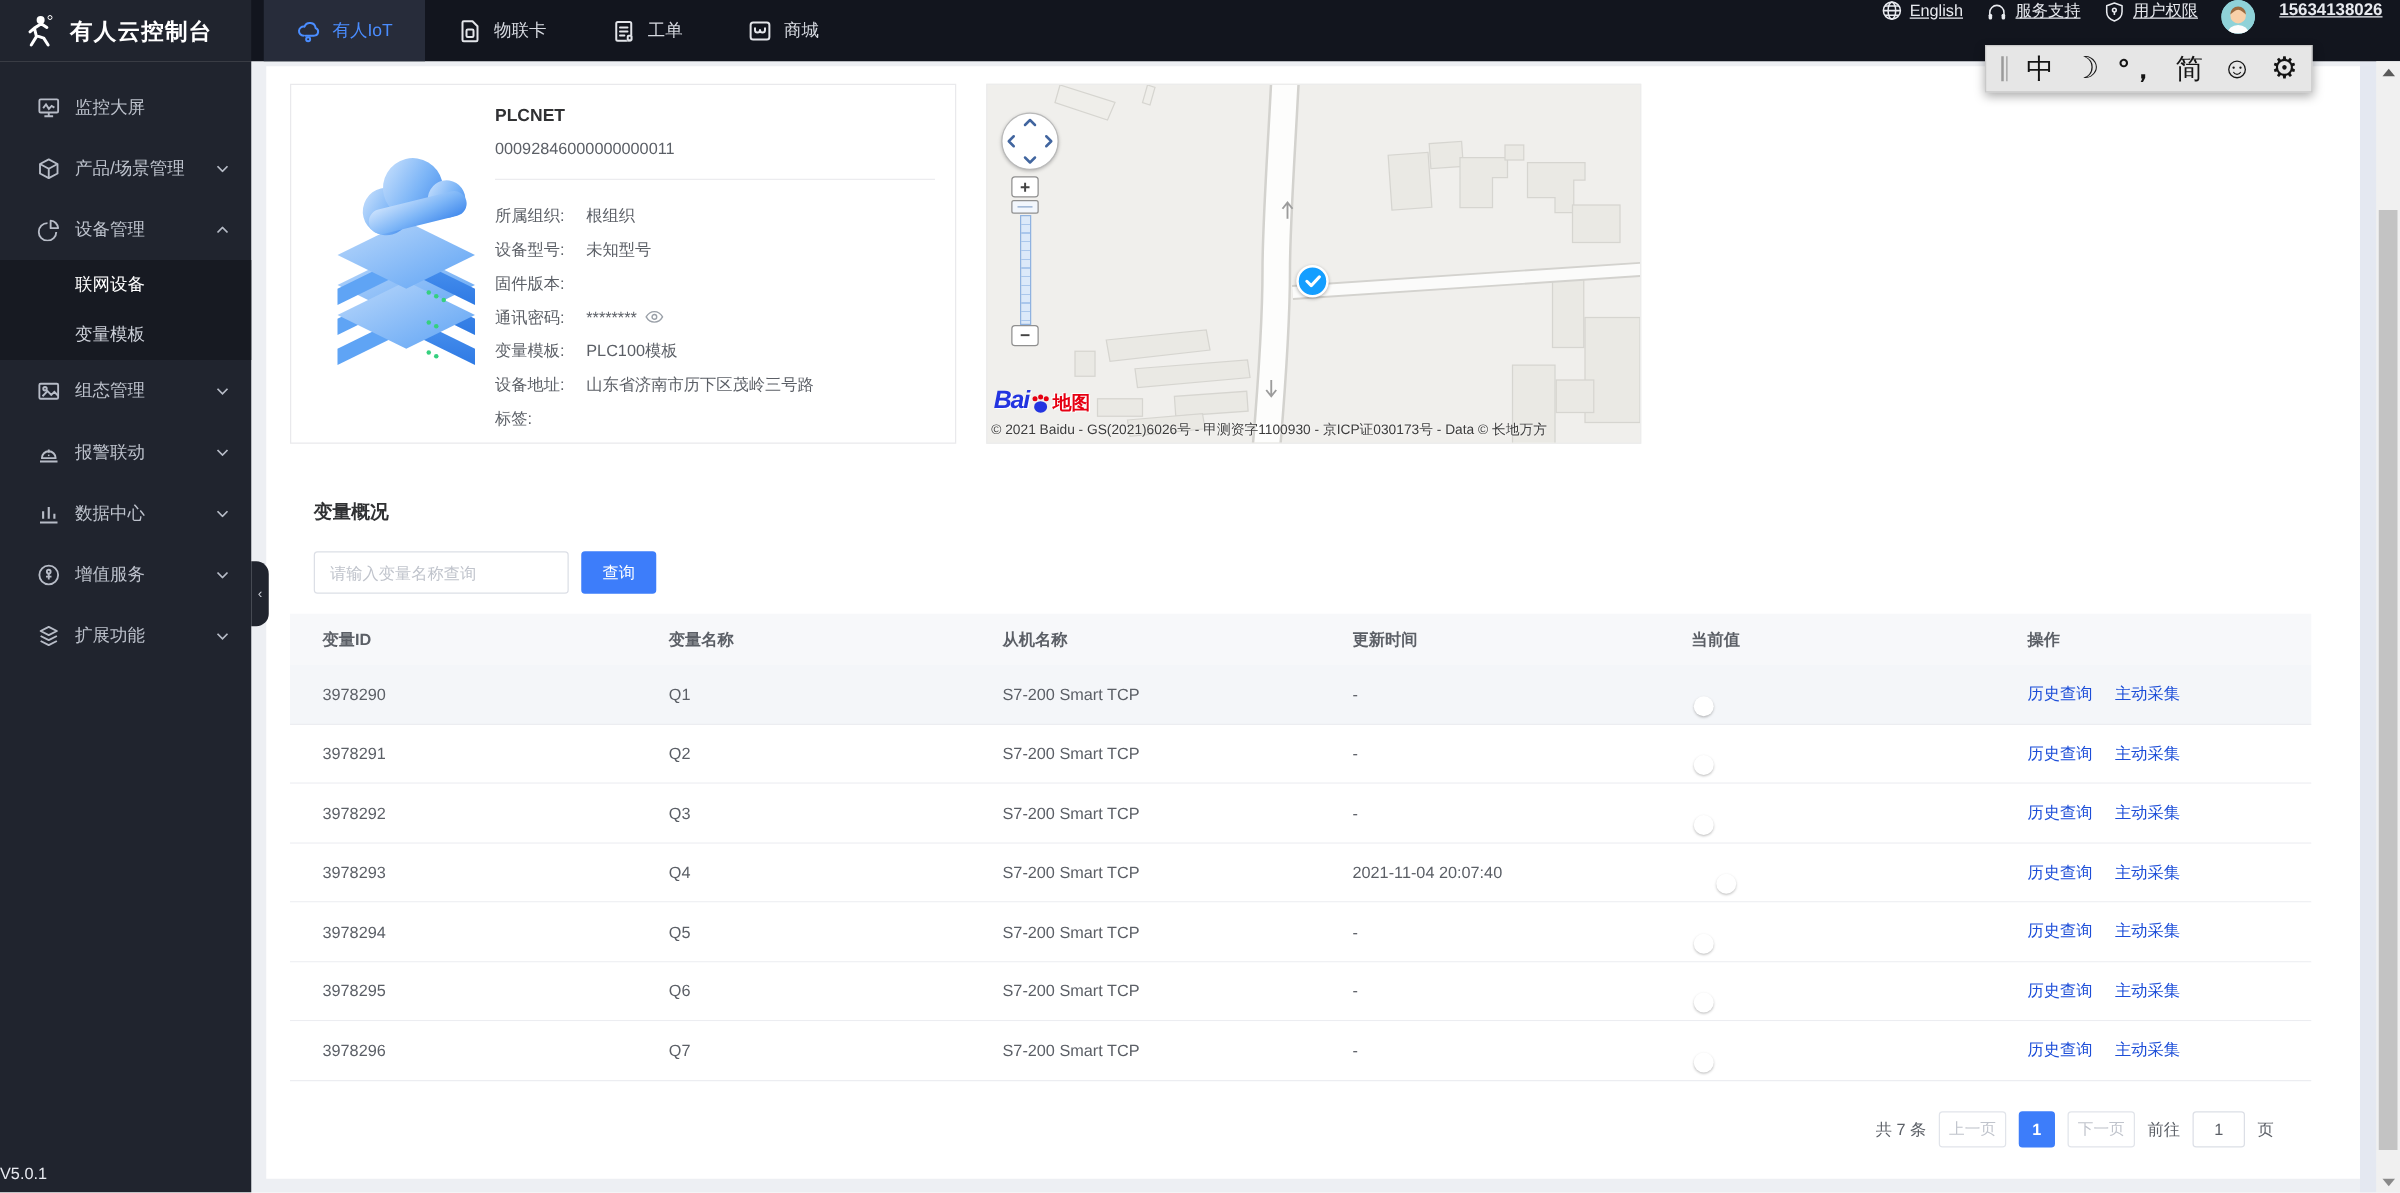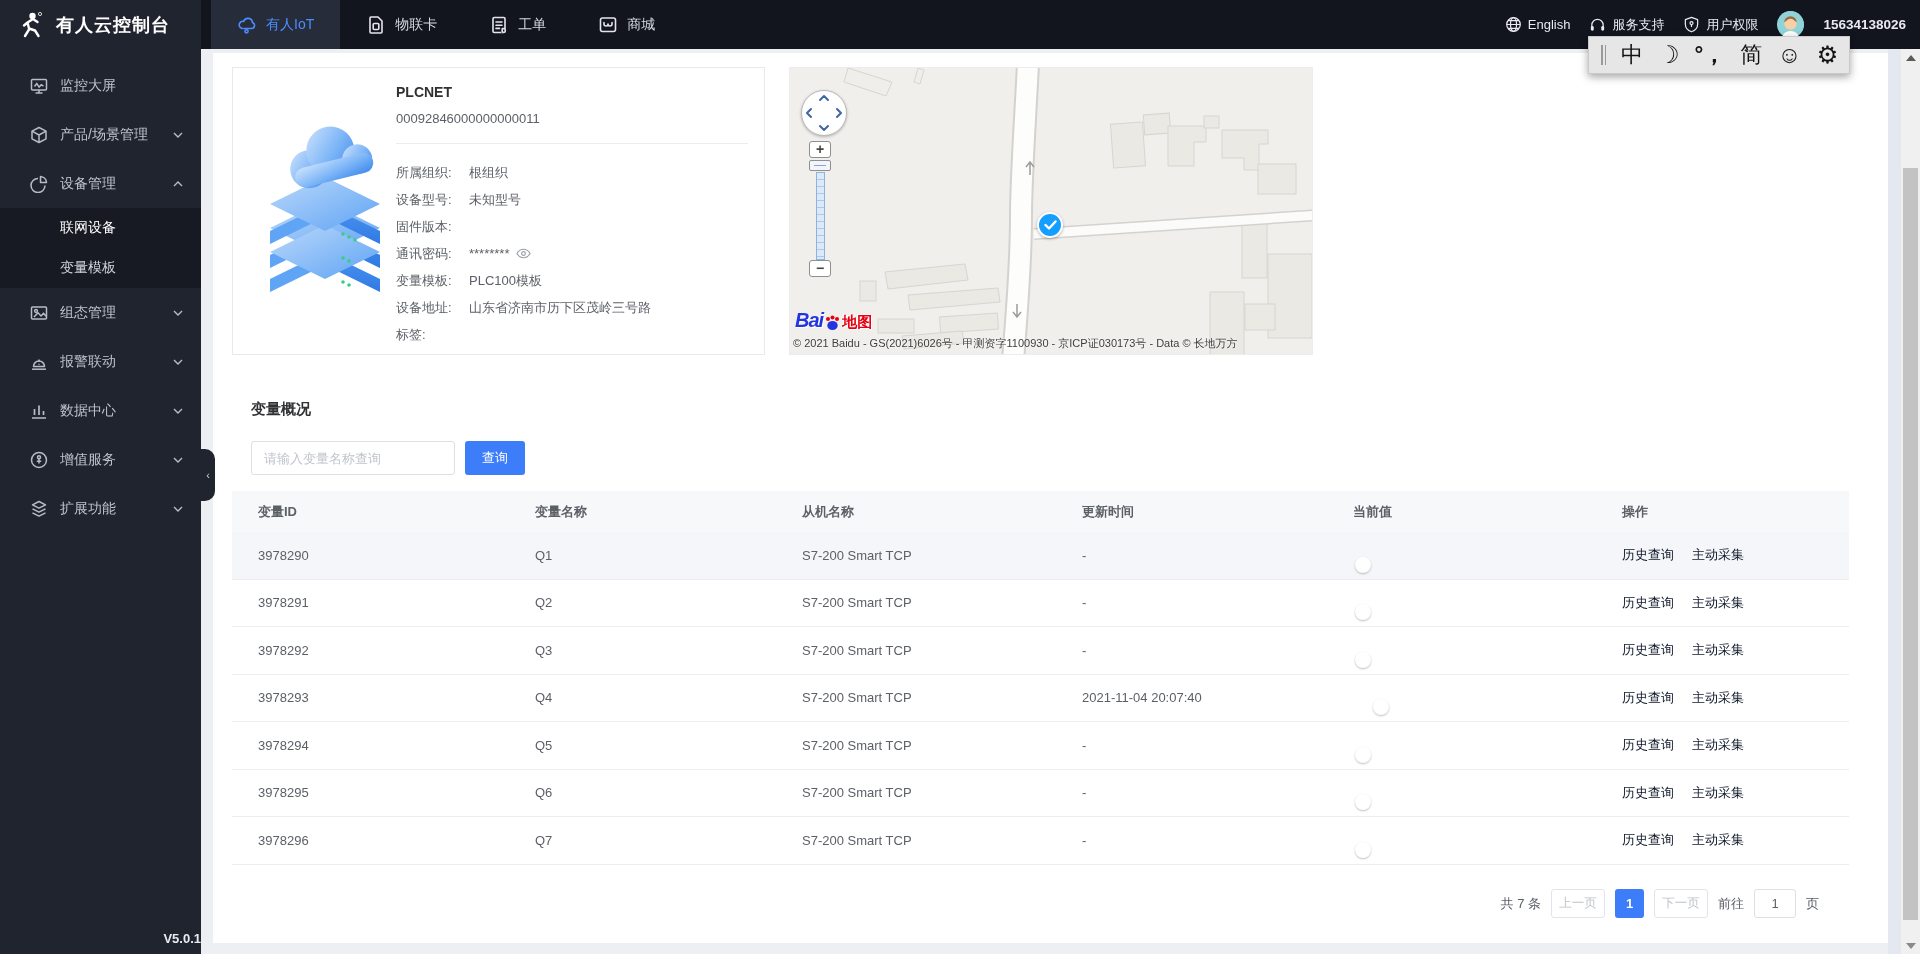--- a/index.html
+++ b/index.html
@@ -9,21 +9,21 @@
 
   
   .navbar { position:absolute; left:0; top:0; width:1920px; height:49px; background:#12151e; display:flex; align-items:stretch; z-index:20; }
   .logo-area { width:201px; background:#20242e; display:flex; align-items:center; padding-left:16px; gap:12px; }
   .logo-title { color:#fff; font-size:18px; font-weight:bold; letter-spacing:1px; }
   .nav-tabs { display:flex; align-items:stretch; margin-left:10px; }
   .nav-tab { display:flex; align-items:center; gap:9px; padding:0 26px; color:#d6d9e0; font-size:14px; cursor:pointer; }
   .nav-tab.active { background:#272c3a; color:#4a8dff; }
   .nav-tab.active svg { stroke:#4a8dff; }
   .nav-tab svg { stroke:#e3e5ea; }
-  .nav-right { margin-left:auto; display:flex; align-items:center; gap:19px; padding-right:14px; color:#e8eaef; font-size:13px; }
+  .nav-right { margin-left:auto; display:flex; align-items:flex-start; gap:19px; padding-right:14px; color:#e8eaef; font-size:13px;text-decoration:underline; }
   .nav-right .nr-item { display:flex; align-items:center; gap:6px; cursor:pointer; }
   .avatar { width:27px; height:27px; border-radius:50%; background:#8fd2d8; overflow:hidden; flex:0 0 auto; }
   .phone { font-weight:bold; font-size:13.5px; }
 
   
   .ime { position:absolute; left:1588px; top:36px; width:262px; height:38px; background:#e6e6e6; border:1px solid #c9c9c9; box-shadow:0 3px 8px rgba(0,0,0,.35); z-index:60; display:flex; align-items:center; gap:15px; padding:0 12px; color:#141414; }
   .ime .grip { display:flex; gap:2px; }
   .ime .grip i { display:block; width:1.5px; height:20px; background:#9a9a9a; }
   .ime .g { font-size:22px; line-height:1; }
   .ime .g.big { font-size:24px; }
@@ -31,21 +31,21 @@
   
   .sidebar { position:absolute; left:0; top:49px; width:201px; height:905px; background:#20242e; z-index:10; }
   .side-item { height:49px; display:flex; align-items:center; padding:0 18px 0 30px; color:#bdc2cc; font-size:14px; cursor:pointer; }
   .side-item:first-child { margin-top:12px; }
   .side-item .s-ic { width:18px; height:18px; margin-right:12px; flex:0 0 auto; }
   .side-item svg { stroke:#b7bcc7; }
   .side-item .chev { margin-left:auto; }
   .submenu { background:#171a22;font-family:Liberation Serif, serif; }
   .sub-item { height:40px; display:flex; align-items:center; padding-left:60px; color:#cfd3db; font-size:14px; cursor:pointer; }
   .sub-item.current { color:#ffffff; }
-  .side-version { position:absolute; left:0; bottom:8px; width:100%; text-align:right; color:#e8eaf0; font-size:13px; font-weight:bold; }
+  .side-version { position:absolute; left:0; bottom:8px; width:100%; text-align:left; color:#e8eaf0; font-size:13px; font-weight:normal; }
   .collapse-handle { position:absolute; left:201px; top:449px; width:14px; height:52px; background:#20242e; border-radius:0 10px 10px 0; z-index:11; display:flex; align-items:center; justify-content:center; color:#cdd1d9; font-size:11px; cursor:pointer; }
 
   
   .content { position:absolute; left:201px; top:49px; width:1719px; height:905px; background:#edeff3; }
   .panel { position:absolute; left:12px; top:4px; width:1675px; height:890px; background:#fff; }
 
   
   .dev-card { position:absolute; left:19px; top:14px; width:533px; height:288px; border:1px solid #e9e9ec; background:#fff; }
   .dev-illust { position:absolute; left:22px; top:42px; width:140px; height:185px; }
   .dev-head { position:absolute; left:163px; top:16px; }
@@ -86,21 +86,21 @@
   .vt-row { display:grid; grid-template-columns:277px 267px 280px 271px 269px 1fr; align-items:center; }
   .vt-head { height:41px; background:#f7f8fa; font-size:13px; color:#33363c; }
   .vt-head .vt-cell { font-weight:bold; font-weight:600; }
   .vt-cell { padding-left:26px; font-size:13px; color:#5b5f66; }
   .vt-body .vt-row { height:47.5px; border-bottom:1px solid #ecedf1; background:#fff; }
   .vt-body .vt-row.tinted { background:#f4f6f9; }
   .toggle { width:38px; height:19px; border-radius:10px; background:#d5d7db; position:relative; cursor:pointer; }
   .toggle::after { content:""; position:absolute; top:1.5px; left:2px; width:16px; height:16px; border-radius:50%; background:#fff; box-shadow:0 1px 2px rgba(0,0,0,.25); }
   .toggle.on { background:#3fa0ff; }
   .toggle.on::after { left:20px; }
-  .act-link { color:#0f172a; cursor:pointer; margin-right:18px;margin-top:36px; }
+  .act-link { color:#1d4ed8; cursor:pointer; margin-right:18px;margin-top:36px; }
 
   
   .pagination { position:absolute; left:19px; top:836px; width:1617px; display:flex; justify-content:flex-end; align-items:center; gap:10px; padding-right:30px; font-size:13px; color:#5b5f66; }
   .pg-btn { min-width:54px; height:29px; background:#fff; border:1px solid #e1e4ea; border-radius:3px; color:#c0c4cc; font-size:12.5px; display:flex; align-items:center; justify-content:center; cursor:default; }
   .pg-num { width:29px; height:29px; background:#3d7dfa; color:#fff; border-radius:3px; font-weight:bold; display:flex; align-items:center; justify-content:center; cursor:pointer; }
   .pg-input { width:42px; height:29px; border:1px solid #dcdfe6; border-radius:3px; text-align:center; font-size:13px; color:#5b5f66; outline:none; font-family:inherit; }
 
   
   .inner-strip { position:absolute; right:19px; top:49px; width:13px; height:905px; background:#e4e8f1; z-index:5; }
   .scrollbar { position:absolute; right:0; top:49px; width:19px; height:905px; background:#f0f0f0; z-index:30; }

